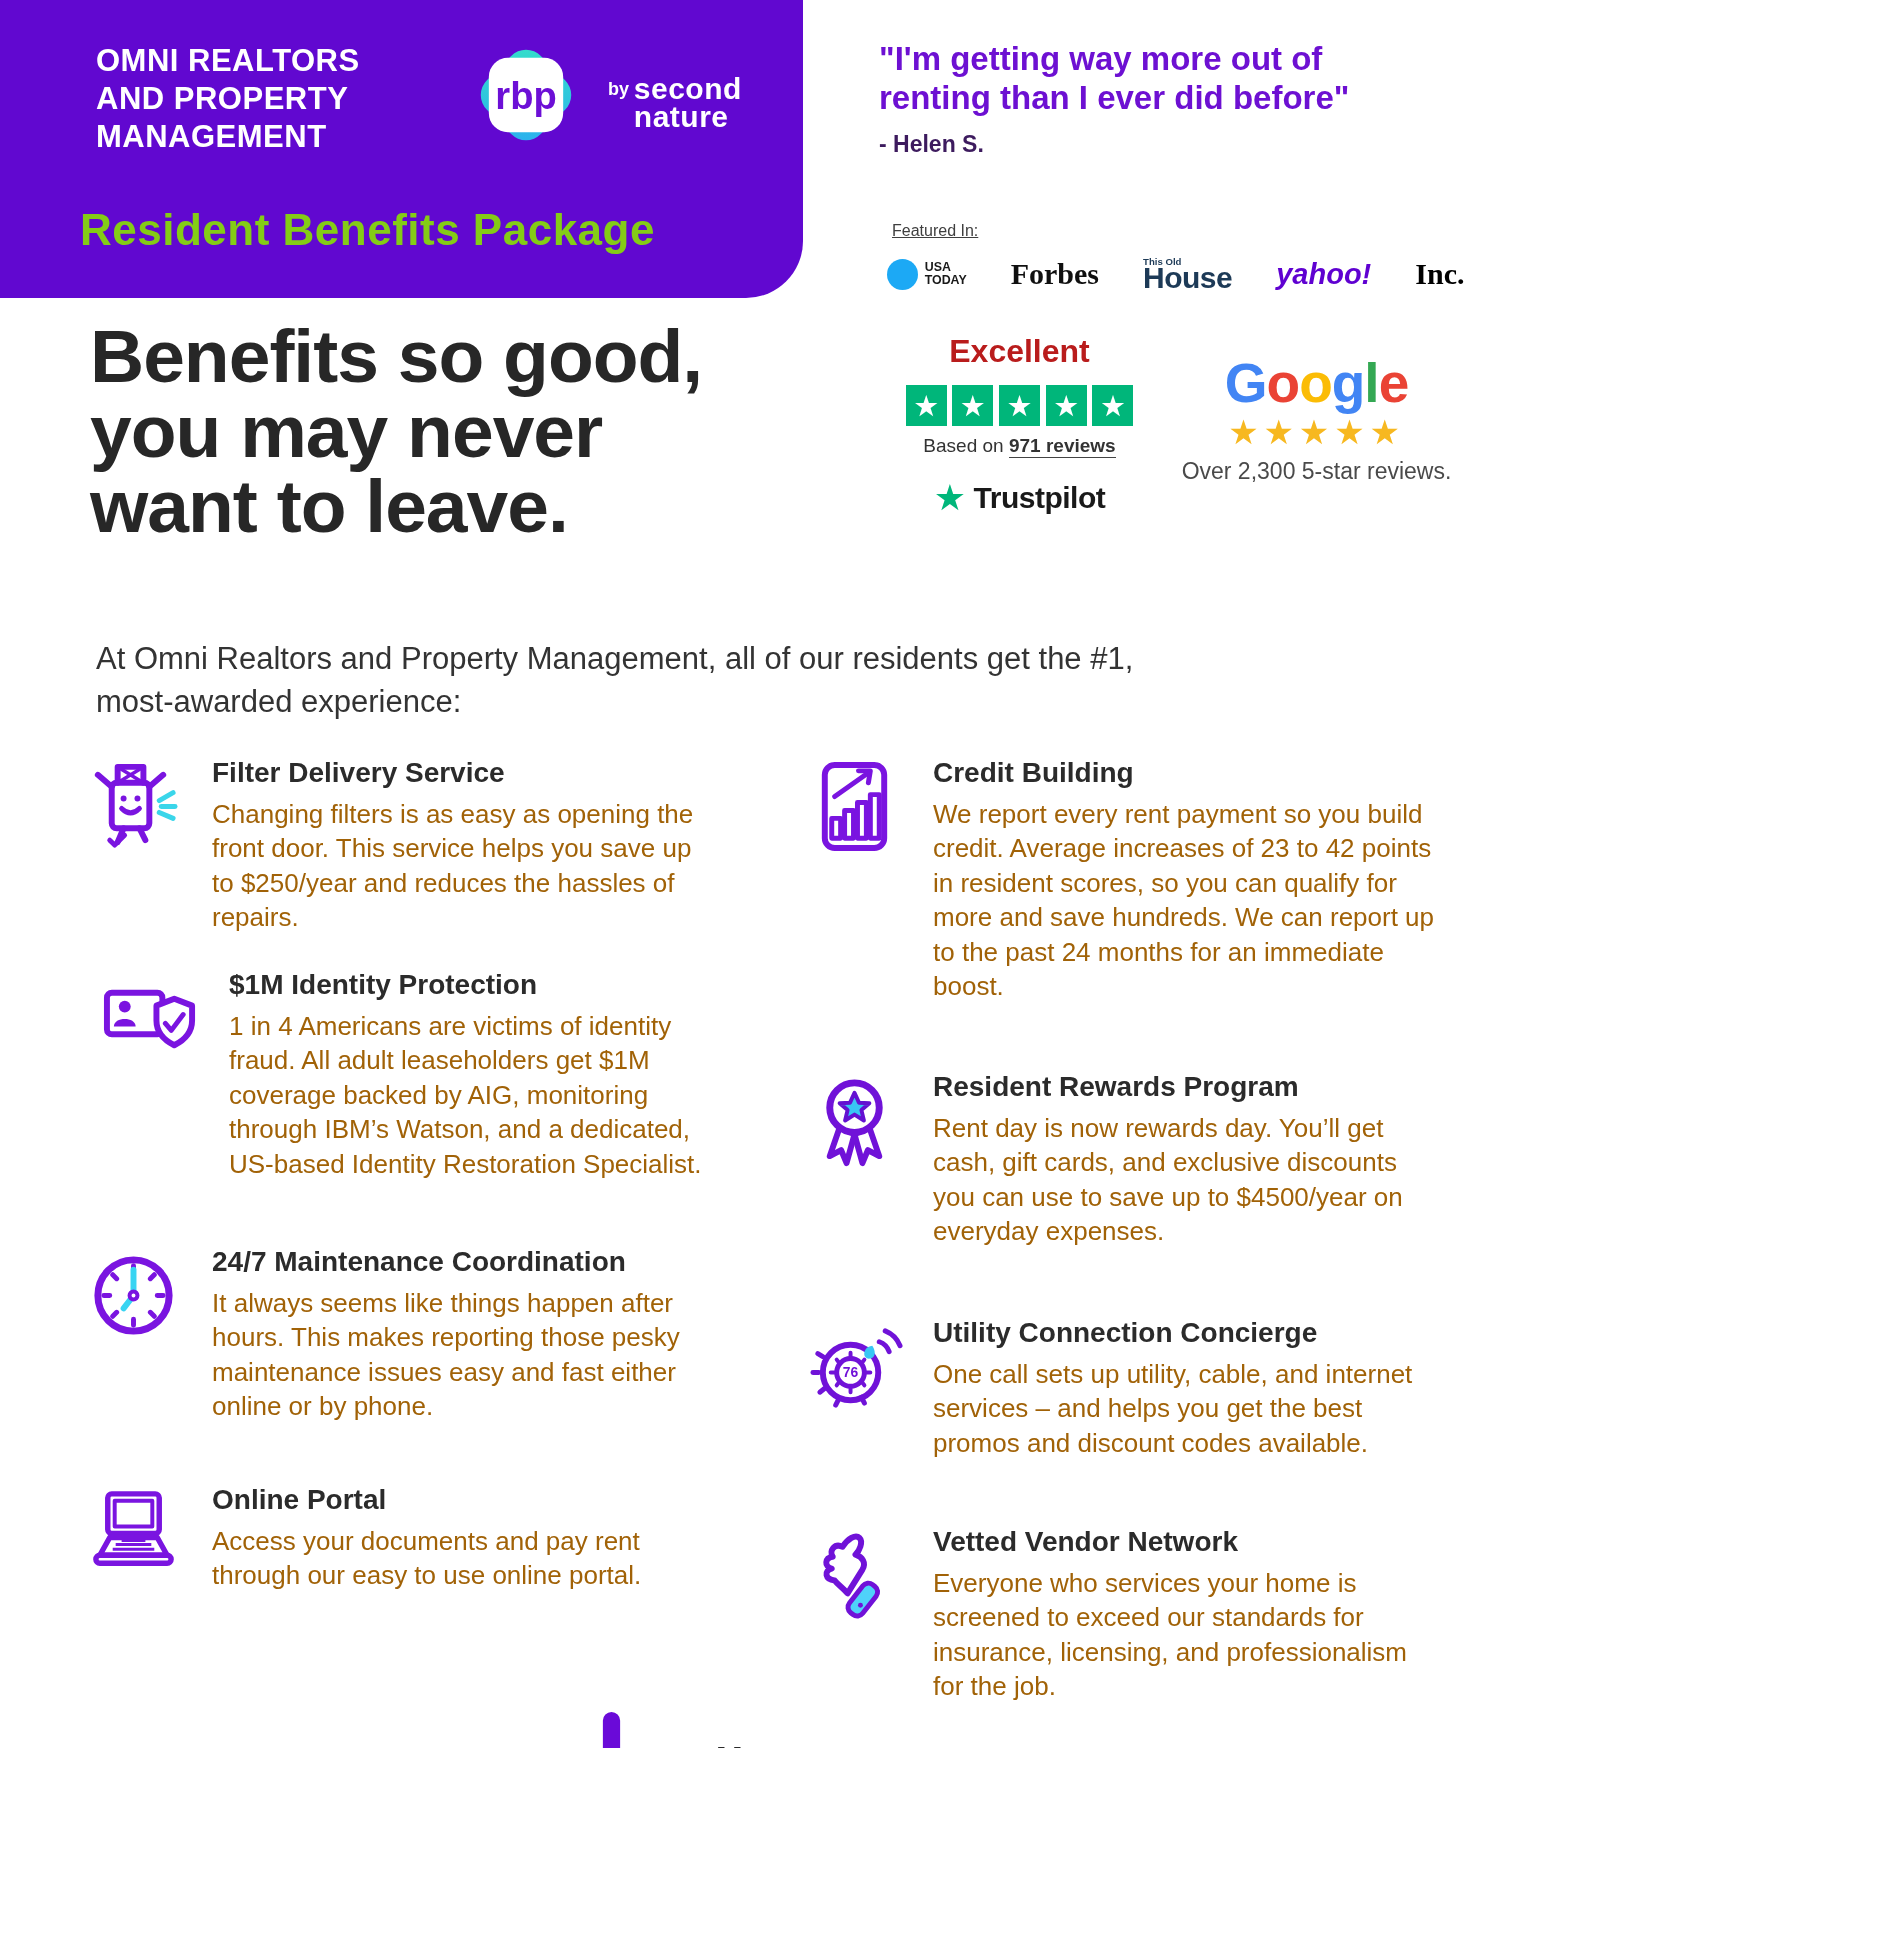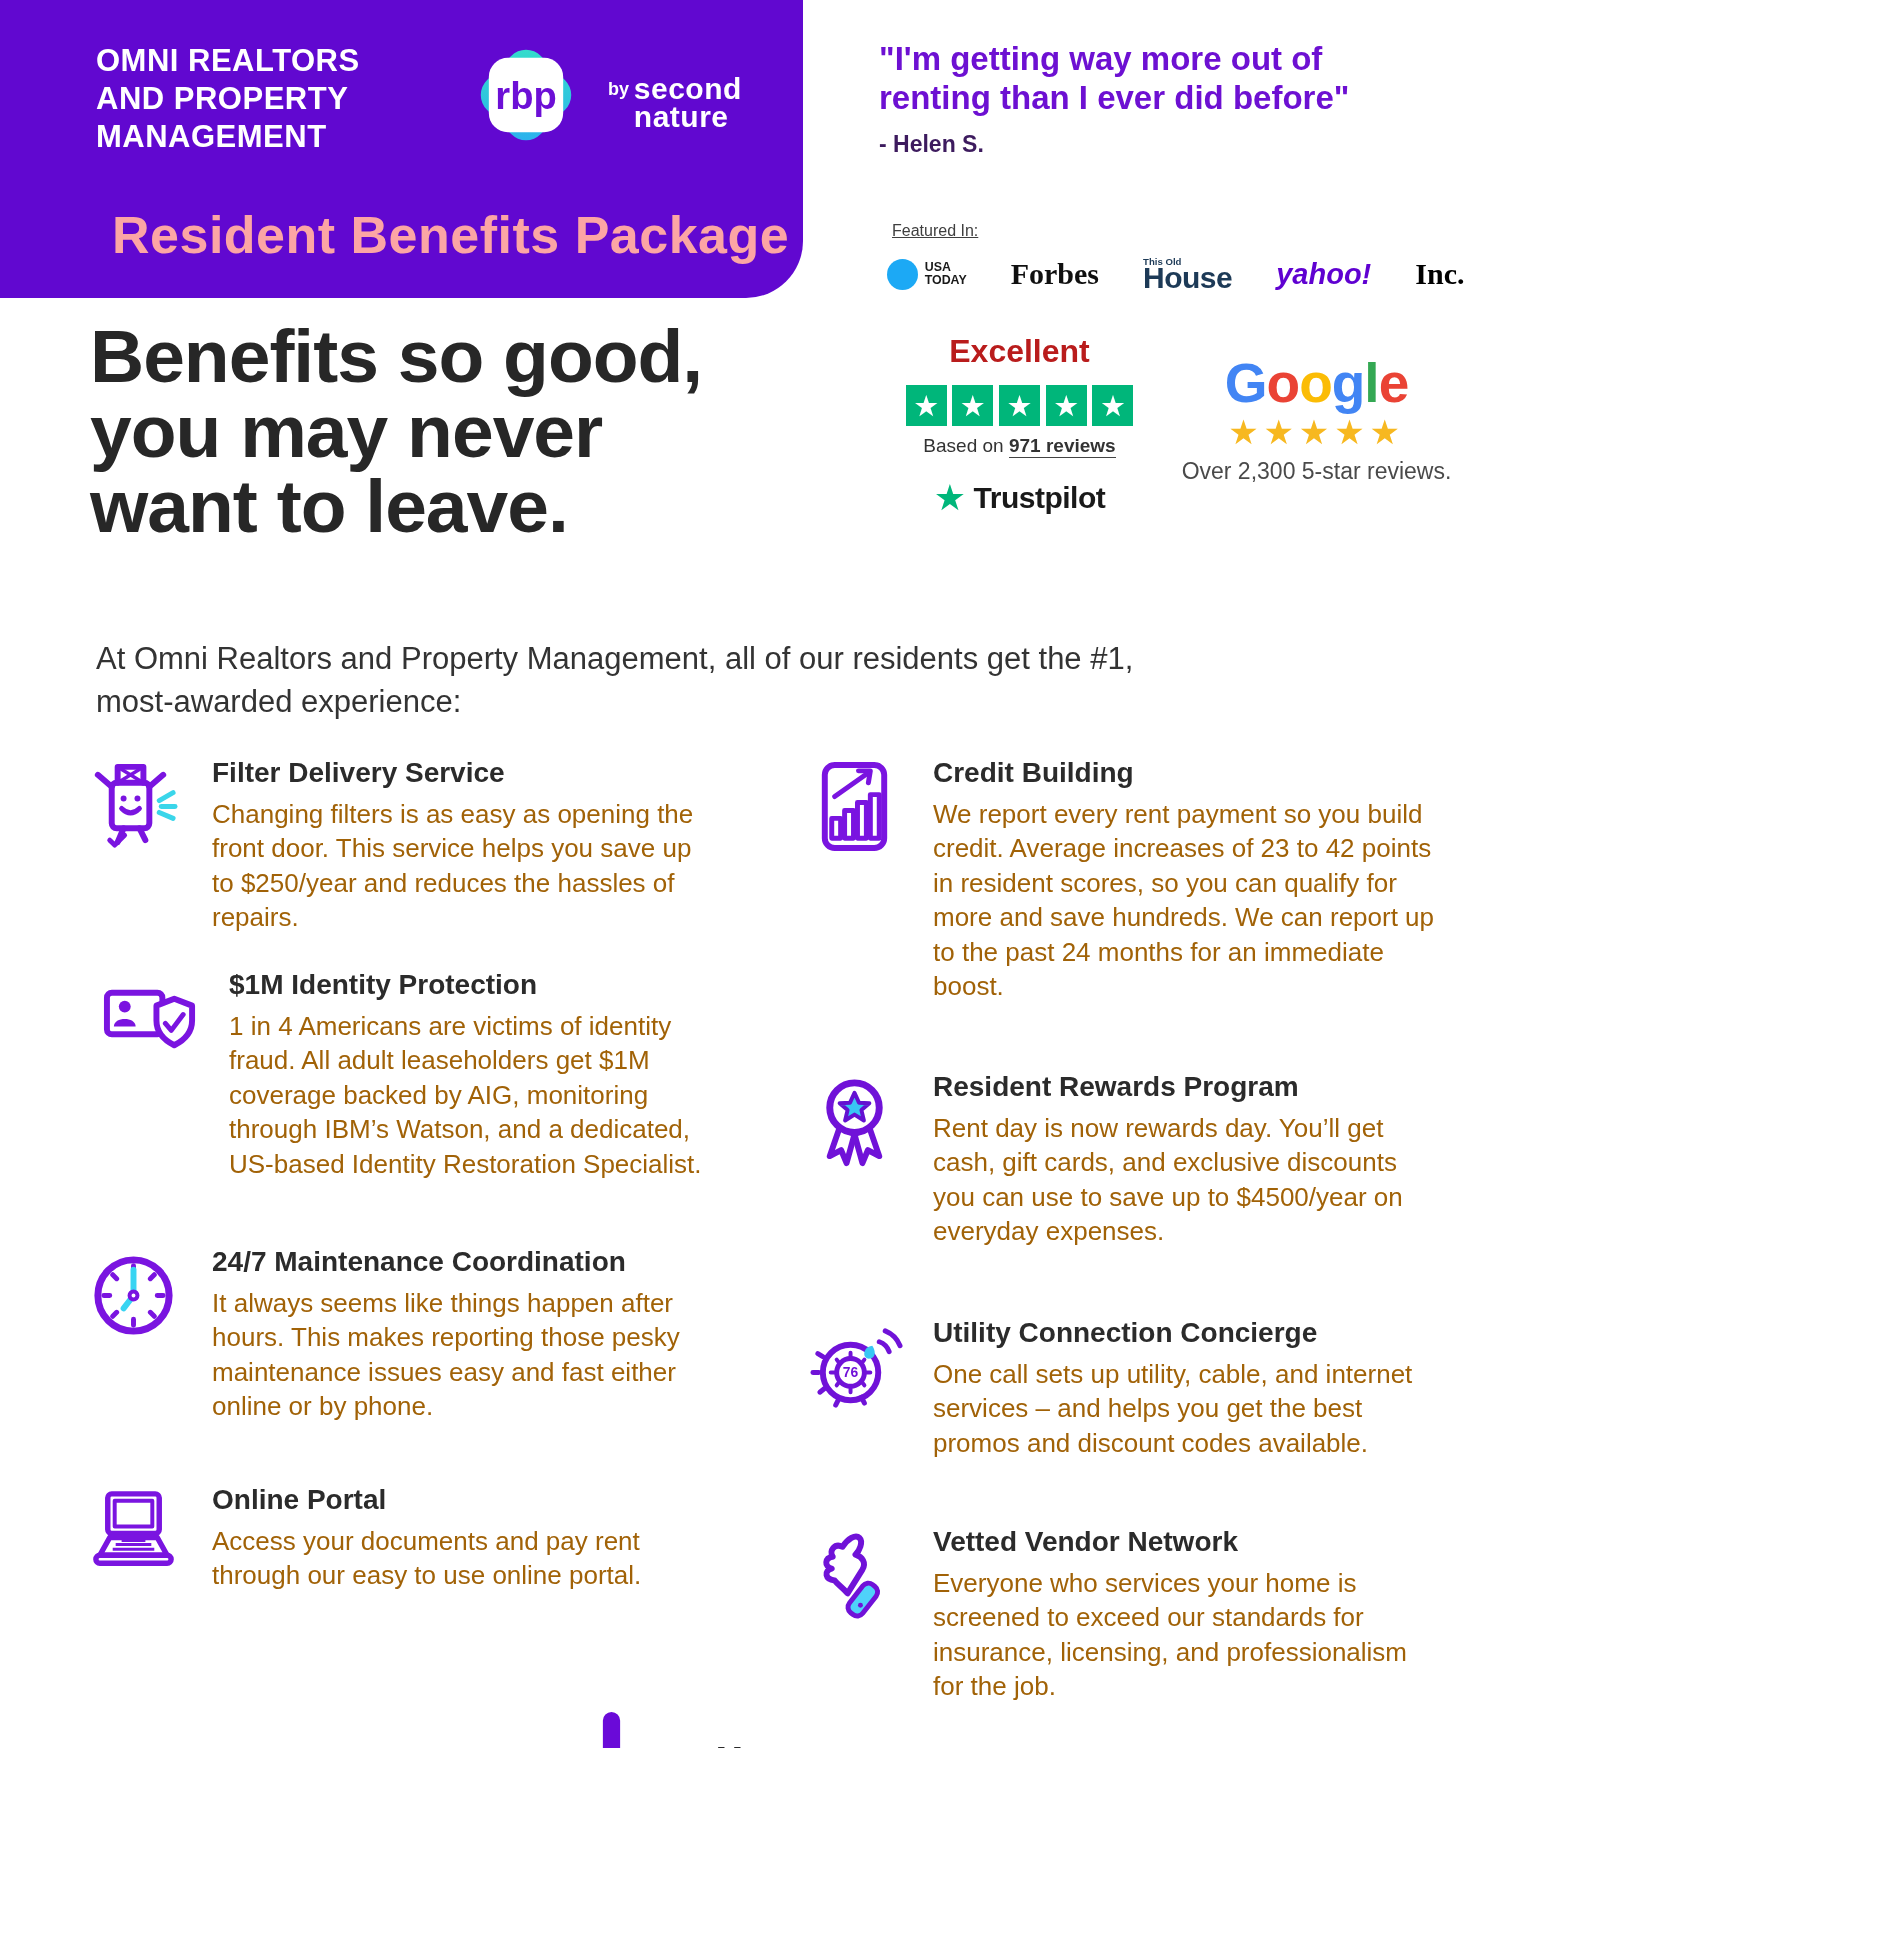--- a/index.html
+++ b/index.html
@@ -9,21 +9,21 @@
 
   
   .header-block{left:0;top:0;width:803px;height:298px;background:#6108d0;
                 border-radius:0 0 57px 0;}
   .company-name{left:96px;top:42px;color:#fff;font-size:31px;font-weight:bold;
                 line-height:1.22;white-space:pre-line;letter-spacing:0.5px;}
   .rbp-logo{left:465px;top:34px;width:122px;height:122px;}
   .by-brand{left:608px;top:75px;color:#fff;display:flex;align-items:flex-start;}
   .by-word{font-size:18px;font-weight:bold;margin:3.8px 4.8px 0 0;}
   .brand-stack{font-size:30px;font-weight:bold;line-height:.92;letter-spacing:0.5px;}
-  .package-title{left:112px;top:205px;color:#fca5a5;font-size:52px;font-weight:bold;letter-spacing:0.5px;}
+  .package-title{left:80px;top:205px;color:#84cc16;font-size:44px;font-weight:bold;letter-spacing:0.5px;}
 
   
   .quote-block{left:879px;top:40px;width:593px;}
   .quote-text{color:#6d10d2;font-size:33px;font-weight:bold;line-height:1.18;white-space:pre-line;}
   .quote-attr{color:#3d1b5e;font-size:23px;font-weight:bold;margin-top:13.4px;}
 
   
   .featured-label{left:892px;top:222px;font-size:16px;color:#3f3f3f;text-decoration:underline;}
   .featured-row{left:887px;top:247px;display:flex;align-items:center;gap:44px;height:54px;}
   .usatoday{display:flex;align-items:center;gap:6.7px;}

